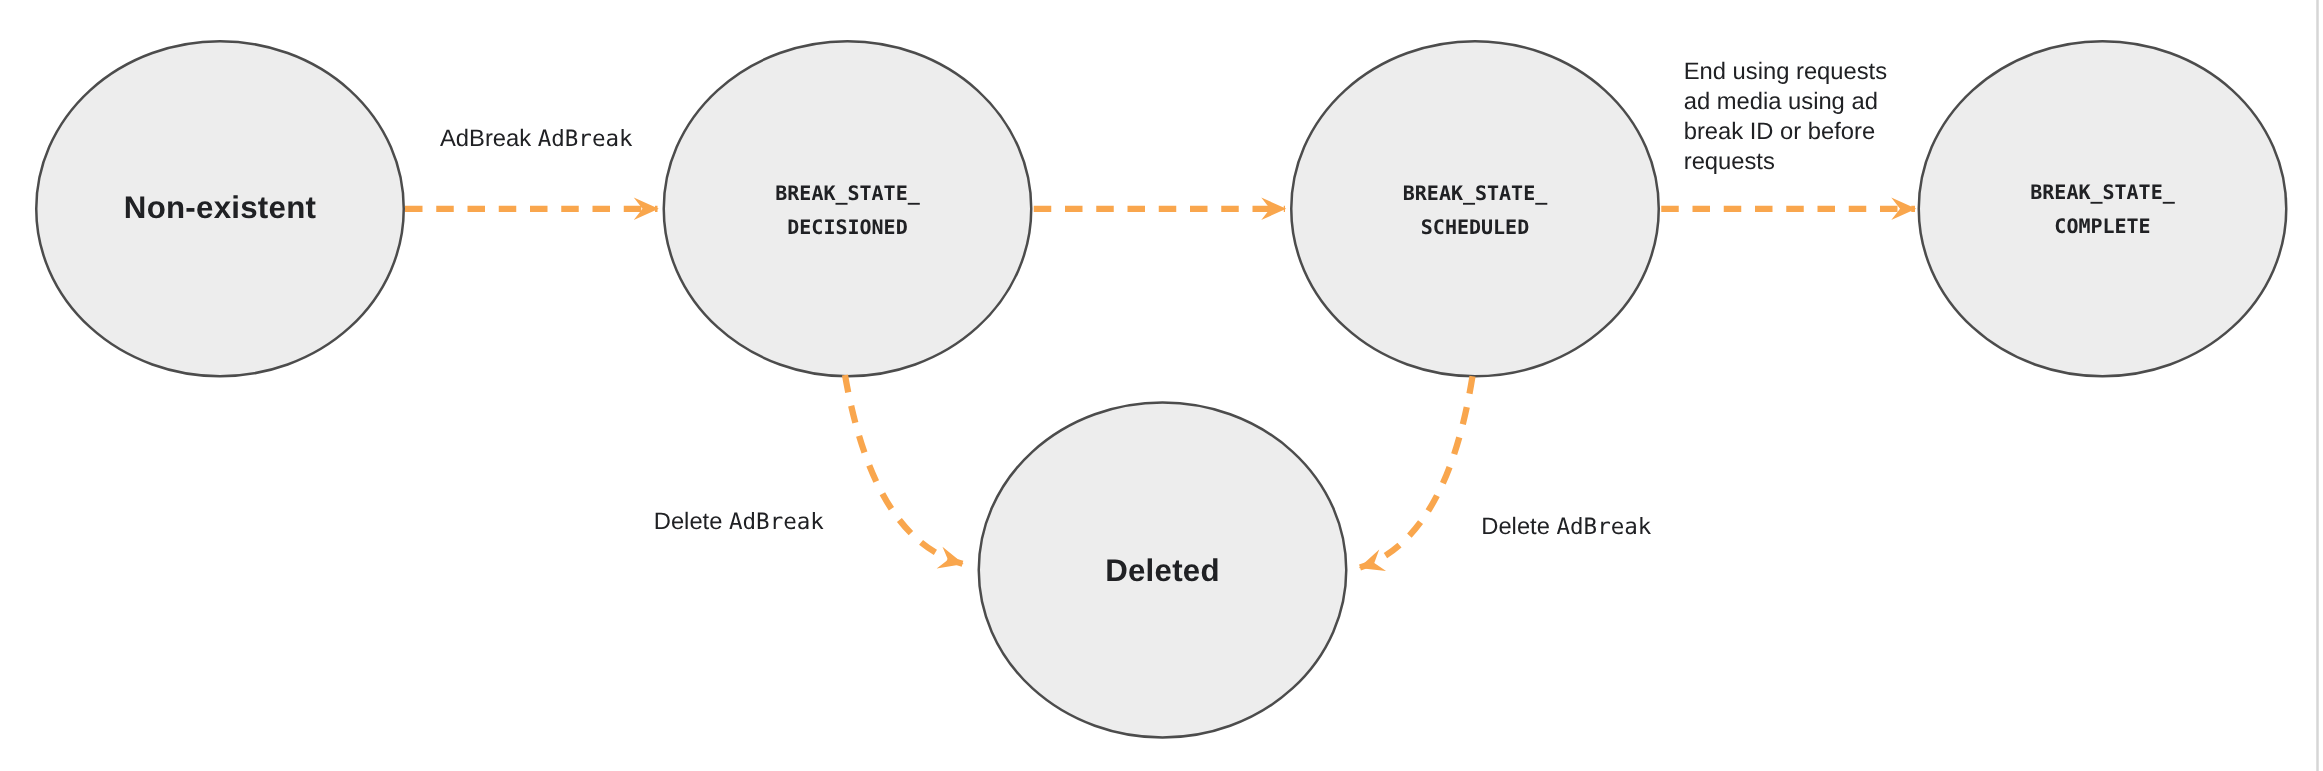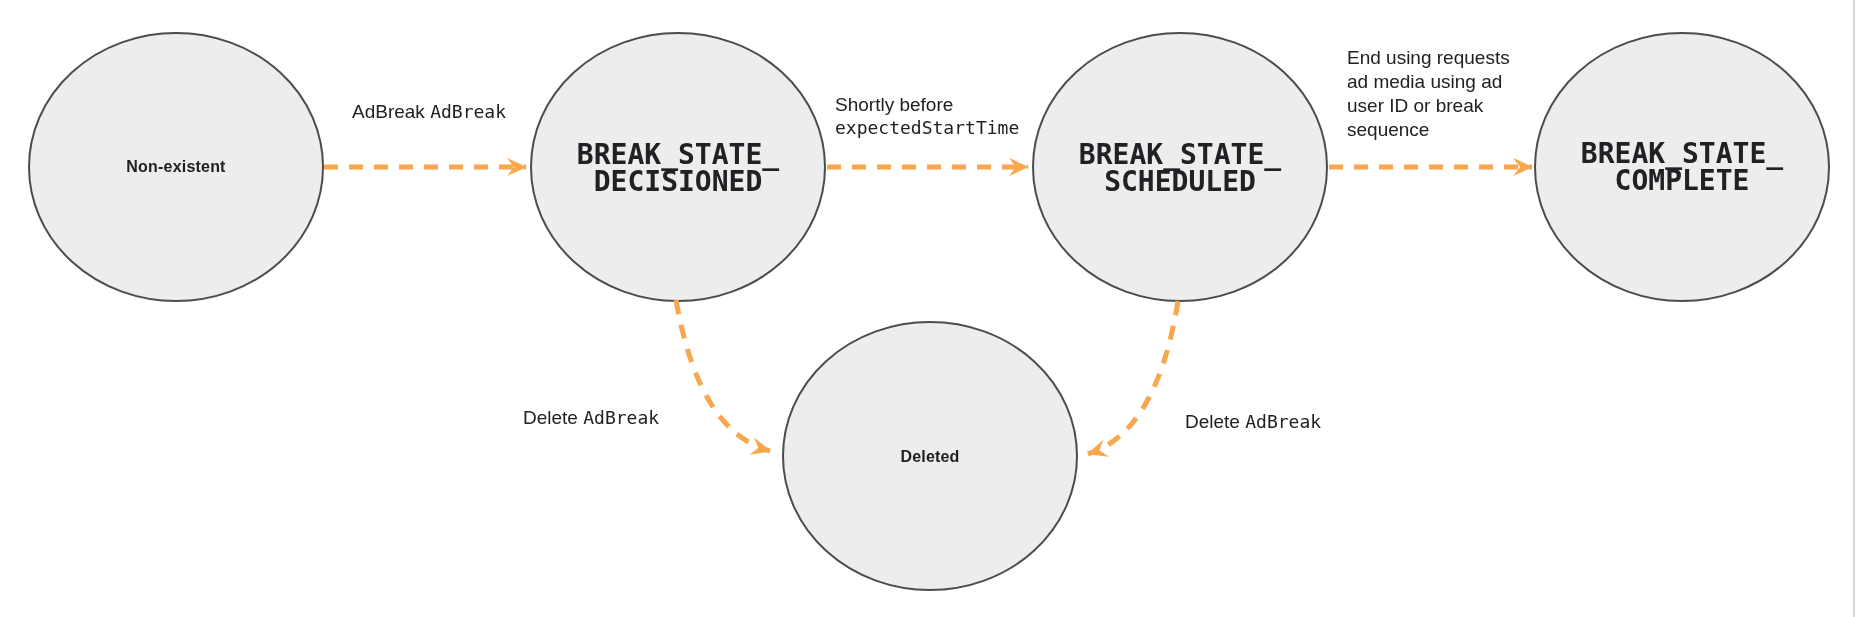--- a/index.html
+++ b/index.html
@@ -15,23 +15,23 @@
   .lbl{
     position:absolute;color:var(--text,#202124);font-size:19px;line-height:24px;
     white-space:nowrap;
   }
   .lbl .code{font-family:"DejaVu Sans Mono",monospace;font-size:18px;}
   .two-line{line-height:23px;}
   .node-label{
     position:absolute;transform:translate(-50%,-50%);text-align:center;
     color:var(--text,#202124);font-weight:bold;white-space:nowrap;
   }
-  .node-label.sans{font-size:16px;letter-spacing:0.2px;}
+  .node-label.sans{font-size:25px;letter-spacing:0.2px;}
   .node-label.mono{
-    font-family:"DejaVu Sans Mono",monospace;font-size:28px;line-height:27px;
+    font-family:"DejaVu Sans Mono",monospace;font-size:16px;line-height:27px;
   }
 </style>
 </head>
 <body>
 
 <div class="stage">
 
   <svg class="canvas" width="1858" height="617" viewBox="0 0 1858 617">
     <defs>
       <marker id="ah" markerUnits="userSpaceOnUse" markerWidth="26" markerHeight="24" refX="22" refY="12" orient="auto">
@@ -70,30 +70,26 @@
     <div>BREAK_STATE_</div>
     <div>COMPLETE</div>
   </div>
 
   <div class="node-label sans" style="left:930px;top:457px;text-align:center;">Deleted</div>
 
   <div class="lbl" style="left:352px;top:100px;">
     <span>AdBreak </span><span class="code">AdBreak</span>
   </div>
 
-  <div class="lbl two-line" style="left:835px;top:93px;">
-    <div>Shortly before</div>
-    <div class="code">expectedStartTime</div>
-  </div>
 
   <div class="lbl" style="left:1347px;top:46px;">
     <div>End using requests</div>
     <div>ad media using ad</div>
-    <div>user ID or break</div>
-    <div>sequence</div>
+    <div>break ID or before</div>
+    <div>requests</div>
   </div>
 
   <div class="lbl" style="left:523px;top:406px;">
     <span>Delete </span><span class="code">AdBreak</span>
   </div>
 
   <div class="lbl" style="left:1185px;top:410px;">
     <span>Delete </span><span class="code">AdBreak</span>
   </div>
 

